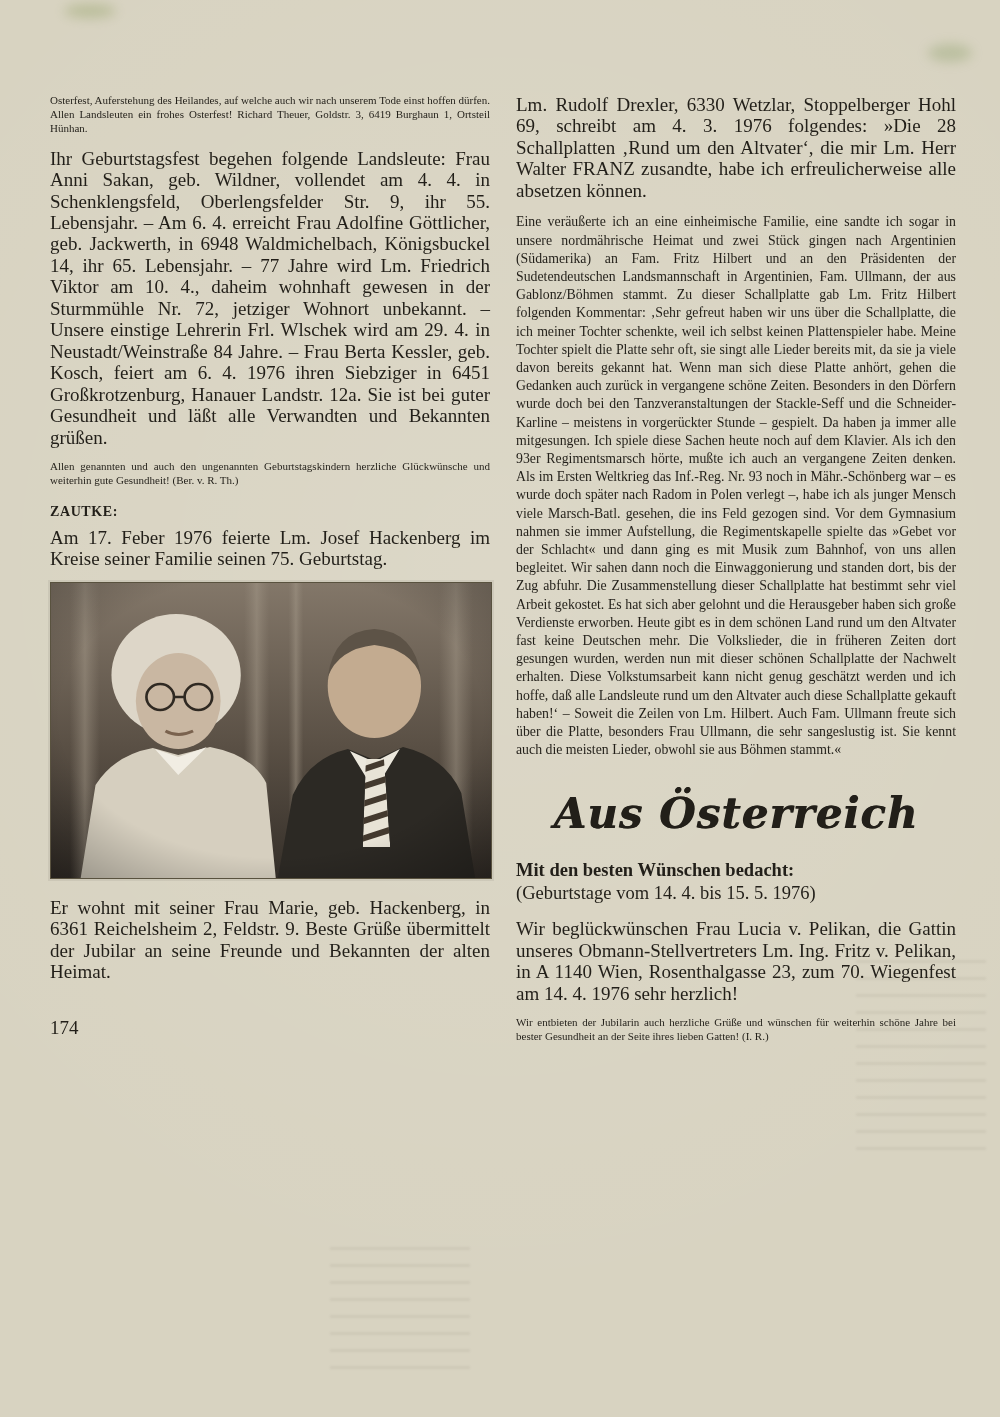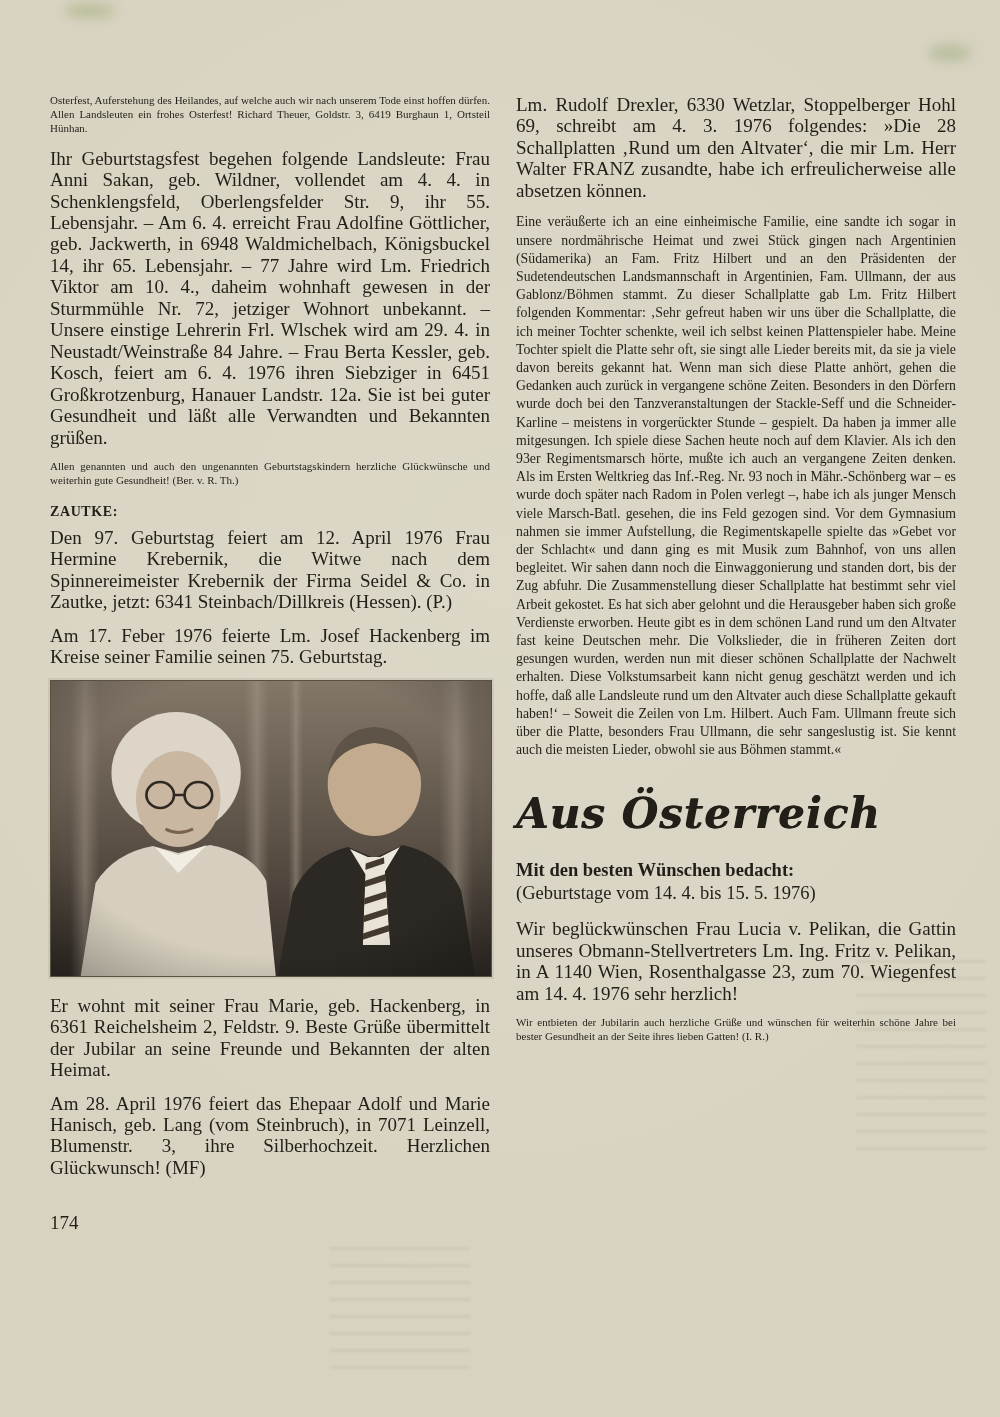--- a/index.html
+++ b/index.html
@@ -28,21 +28,21 @@
     border:1px solid #59523f;
     box-shadow:0 0 0 2px rgba(0,0,0,0.06);
     background:#4a443b;
   }
   .photo svg { display:block; }
   .pagenum { font-size:19px; margin-top:34px; }
   .fraktur {
     font-family:"DejaVu Serif","Liberation Serif",serif;
     font-style:italic; font-weight:bold;
     font-size:42px; letter-spacing:1px;
-    text-align:left; margin:30px 0 22px 0;
+    text-align:center; margin:30px 0 22px 0;
     text-shadow:0.6px 0 0 currentColor;
   }
   .wishes-head { font-size:18.5px; font-weight:bold; margin-bottom:2px; }
   .wishes-sub  { font-size:18.5px; margin-bottom:14px; }
   
   .artifact { position:absolute; border-radius:50%; filter:blur(6px); pointer-events:none; }
   .artifact-tl { left:64px;  top:4px;  width:52px; height:14px; background:#97a46c; opacity:.45; }
   .artifact-tr { right:28px; top:44px; width:44px; height:18px; background:#8da06a; opacity:.38; }
   .bleed {
     position:absolute; pointer-events:none; opacity:.55; filter:blur(1px);
@@ -61,21 +61,20 @@
   <div class="bleed bleed-b"></div>
 
   <div class="columns">
 
     <div class="col">
       <p class="small just">Osterfest, Auferstehung des Heilandes, auf welche auch wir nach unserem Tode einst hoffen dürfen. Allen Landsleuten ein frohes Osterfest! Richard Theuer, Goldstr. 3, 6419 Burghaun 1, Ortsteil Hünhan.</p>
       <p class="body just"><span>Ihr Geburtstagsfest begehen folgende Landsleute: Frau </span><b>Anni Sakan,</b><span> geb. Wildner, vollendet am 4. 4. in Schenklengsfeld, Oberlengsfelder Str. 9, ihr 55. Lebensjahr. – Am 6. 4. erreicht Frau </span><b>Adolfine Göttlicher,</b><span> geb. Jackwerth, in 6948 Waldmichelbach, Königsbuckel 14, ihr 65. Lebensjahr. – 77 Jahre wird Lm. </span><b>Friedrich Viktor</b><span> am 10. 4., daheim wohnhaft gewesen in der Sturmmühle Nr. 72, jetziger Wohnort unbekannt. – Unsere einstige Lehrerin </span><b>Frl. Wlschek</b><span> wird am 29. 4. in Neustadt/Weinstraße 84 Jahre. – Frau </span><b>Berta Kessler,</b><span> geb. Kosch, feiert am 6. 4. 1976 ihren Siebziger in 6451 Großkrotzenburg, Hanauer Landstr. 12a. Sie ist bei guter Gesundheit und läßt alle Verwandten und Bekannten grüßen.</span></p>
       <p class="small just">Allen genannten und auch den ungenannten Geburtstagskindern herzliche Glückwünsche und weiterhin gute Gesundheit! (Ber. v. R. Th.)</p>
 
       <h3 class="subhead">ZAUTKE:</h3>
-      <p class="body just"><span>Den 97. Geburtstag feiert am 12. April 1976 Frau </span><b>Hermine Krebernik,</b><span> die Witwe nach dem Spinnereimeister Krebernik der Firma Seidel &amp; Co. in Zautke, jetzt: 6341 Steinbach/Dillkreis (Hessen). (P.)</span></p>
 
       <p class="body just"><span>Am 17. Feber 1976 feierte Lm. </span><b>Josef Hackenberg</b><span> im Kreise seiner Familie seinen 75. Geburtstag.</span></p>
 
       <div class="photo">
         <svg viewBox="0 0 415 295" width="100%" height="295" preserveAspectRatio="none">
           <defs>
             <linearGradient id="g-bg" x1="0" y1="0" x2="0" y2="1">
               <stop offset="0" stop-color="#837769"></stop>
               <stop offset="0.55" stop-color="#5a5045"></stop>
               <stop offset="1" stop-color="#352f29"></stop>
@@ -120,21 +119,20 @@
               <line x1="291" y1="222" x2="326" y2="210"></line>
               <line x1="292" y1="239" x2="327" y2="227"></line>
               <line x1="293" y1="256" x2="328" y2="244"></line>
             </g>
           </g>
           <rect width="415" height="295" fill="url(#g-vig)"></rect>
         </svg>
       </div>
 
       <p class="body just">Er wohnt mit seiner Frau Marie, geb. Hackenberg, in 6361 Reichelsheim 2, Feldstr. 9. Beste Grüße übermittelt der Jubilar an seine Freunde und Bekannten der alten Heimat.</p>
-      <p class="body just"><span>Am 28. April 1976 feiert das Ehepaar </span><b>Adolf und Marie Hanisch,</b><span> geb. Lang (vom Steinbruch), in 7071 Leinzell, Blumenstr. 3, ihre Silberhochzeit. Herzlichen Glückwunsch! (MF)</span></p>
 
       <div class="pagenum">174</div>
     </div>
 
     <div class="col">
       <p class="body just"><span>Lm. Rudolf Drexler, 6330 Wetzlar, Stoppelberger Hohl 69, schreibt am 4. 3. 1976 folgendes: »Die 28 Schallplatten ‚</span><b>Rund um den Altvater‘</b><span>, die mir Lm. Herr Walter FRANZ zusandte, habe ich erfreulicherweise alle absetzen können.</span></p>
       <p class="small-tight just">Eine veräußerte ich an eine einheimische Familie, eine sandte ich sogar in unsere nordmährische Heimat und zwei Stück gingen nach Argentinien (Südamerika) an Fam. Fritz Hilbert und an den Präsidenten der Sudetendeutschen Landsmannschaft in Argentinien, Fam. Ullmann, der aus Gablonz/Böhmen stammt. Zu dieser Schallplatte gab Lm. Fritz Hilbert folgenden Kommentar: ‚Sehr gefreut haben wir uns über die Schallplatte, die ich meiner Tochter schenkte, weil ich selbst keinen Plattenspieler habe. Meine Tochter spielt die Platte sehr oft, sie singt alle Lieder bereits mit, da sie ja viele davon bereits gekannt hat. Wenn man sich diese Platte anhört, gehen die Gedanken auch zurück in vergangene schöne Zeiten. Besonders in den Dörfern wurde doch bei den Tanzveranstaltungen der Stackle-Seff und die Schneider-Karline – meistens in vorgerückter Stunde – gespielt. Da haben ja immer alle mitgesungen. Ich spiele diese Sachen heute noch auf dem Klavier. Als ich den 93er Regimentsmarsch hörte, mußte ich auch an vergangene Zeiten denken. Als im Ersten Weltkrieg das Inf.-Reg. Nr. 93 noch in Mähr.-Schönberg war – es wurde doch später nach Radom in Polen verlegt –, habe ich als junger Mensch viele Marsch-Batl. gesehen, die ins Feld gezogen sind. Vor dem Gymnasium nahmen sie immer Aufstellung, die Regimentskapelle spielte das »Gebet vor der Schlacht« und dann ging es mit Musik zum Bahnhof, von uns allen begleitet. Wir sahen dann noch die Einwaggonierung und standen dort, bis der Zug abfuhr. Die Zusammenstellung dieser Schallplatte hat bestimmt sehr viel Arbeit gekostet. Es hat sich aber gelohnt und die Herausgeber haben sich große Verdienste erworben. Heute gibt es in dem schönen Land rund um den Altvater fast keine Deutschen mehr. Die Volkslieder, die in früheren Zeiten dort gesungen wurden, werden nun mit dieser schönen Schallplatte der Nachwelt erhalten. Diese Volkstumsarbeit kann nicht genug geschätzt werden und ich hoffe, daß alle Landsleute rund um den Altvater auch diese Schallplatte gekauft haben!‘ – Soweit die Zeilen von Lm. Hilbert. Auch Fam. Ullmann freute sich über die Platte, besonders Frau Ullmann, die sehr sangeslustig ist. Sie kennt auch die meisten Lieder, obwohl sie aus Böhmen stammt.«</p>
 
       <h2 class="fraktur">Aus Österreich</h2>
 

